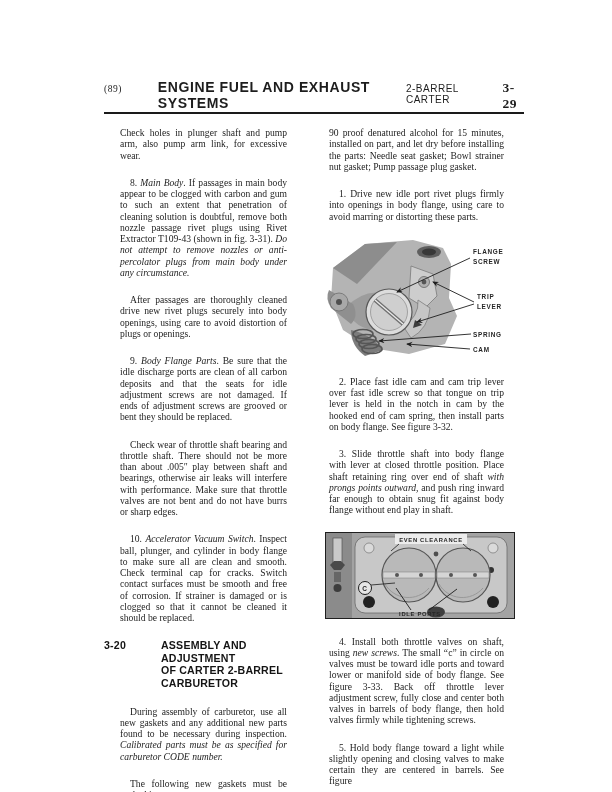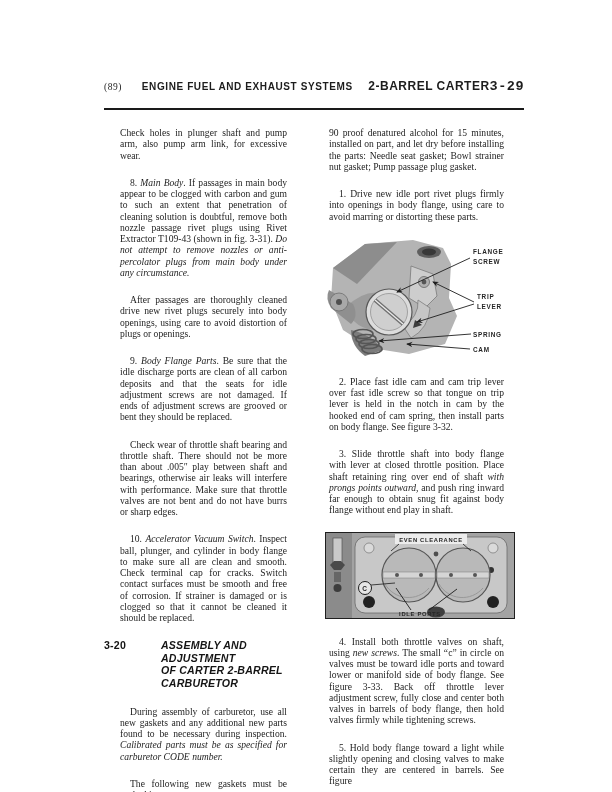--- a/index.html
+++ b/index.html
@@ -5,54 +5,54 @@
   html,body{margin:0;padding:0;background:#ffffff;}
   .page{
     position:relative;width:612px;height:792px;background:#ffffff;
     overflow:hidden;color:#1d1d1d;
     font-family:"Liberation Serif","DejaVu Serif",serif;
   }
   
   .header{
     position:absolute;left:104px;top:79px;width:420px;
     display:flex;align-items:baseline;
-    border-bottom:2px solid #1a1a1a;padding-bottom:14px;
+    border-bottom:2px solid #1a1a1a;padding-bottom:0;gap:16px;
   }
   .h-ref{font-size:9.5px;letter-spacing:.5px;}
   .h-title{
     font-family:"Liberation Sans","DejaVu Sans",sans-serif;
-    font-weight:bold;font-size:10px;letter-spacing:.6px;margin-left:20px;
+    font-weight:bold;font-size:14px;letter-spacing:.6px;margin-left:20px;
   }
   .h-section{
     font-family:"Liberation Sans","DejaVu Sans",sans-serif;
-    font-weight:bold;font-size:12px;letter-spacing:.5px;margin-left:auto;
+    font-weight:normal;font-size:10px;letter-spacing:.5px;margin-left:auto;
   }
   .h-page{
-    font-family:Liberation Mono, monospace;
+    font-family:Liberation Serif, serif;
     font-weight:bold;font-size:13.5px;letter-spacing:.5px;
   }
   
   .col{
     position:absolute;top:111px;
     font-size:9.6px;line-height:11.25px;text-align:justify;
   }
   .col-left{left:104px;width:199px;}
   .col-right{left:313px;width:207px;}
   p.para{margin:16px;text-indent:10px;}
   p.no-indent{text-indent:0;}
   .rich-it{font-style:italic;}
   
   .section-heading{
     font-family:"Liberation Sans","DejaVu Sans",sans-serif;
     font-weight:bold;font-size:10.6px;line-height:12.6px;
     letter-spacing:.2px;color:#141414;
     display:flex;text-align:left;margin:9px 0 6px 0;gap:15px;
   }
   .sh-num{flex:0 0 42px;}
-  .sh-title{flex:1;white-space:pre-line;font-style:italic;}
+  .sh-title{flex:1;white-space:pre-line;}
   
   .figure{margin:6px 0 7px 12px;width:190px;}
   .figure svg{display:block;}
   .fig-caption{
     font-family:"Liberation Sans","DejaVu Sans",sans-serif;
     font-weight:bold;font-size:7.2px;letter-spacing:.15px;
     color:#111;text-align:center;margin-top:4px;text-indent:0;
   }
   .callout{
     font-family:"Liberation Sans","DejaVu Sans",sans-serif;

